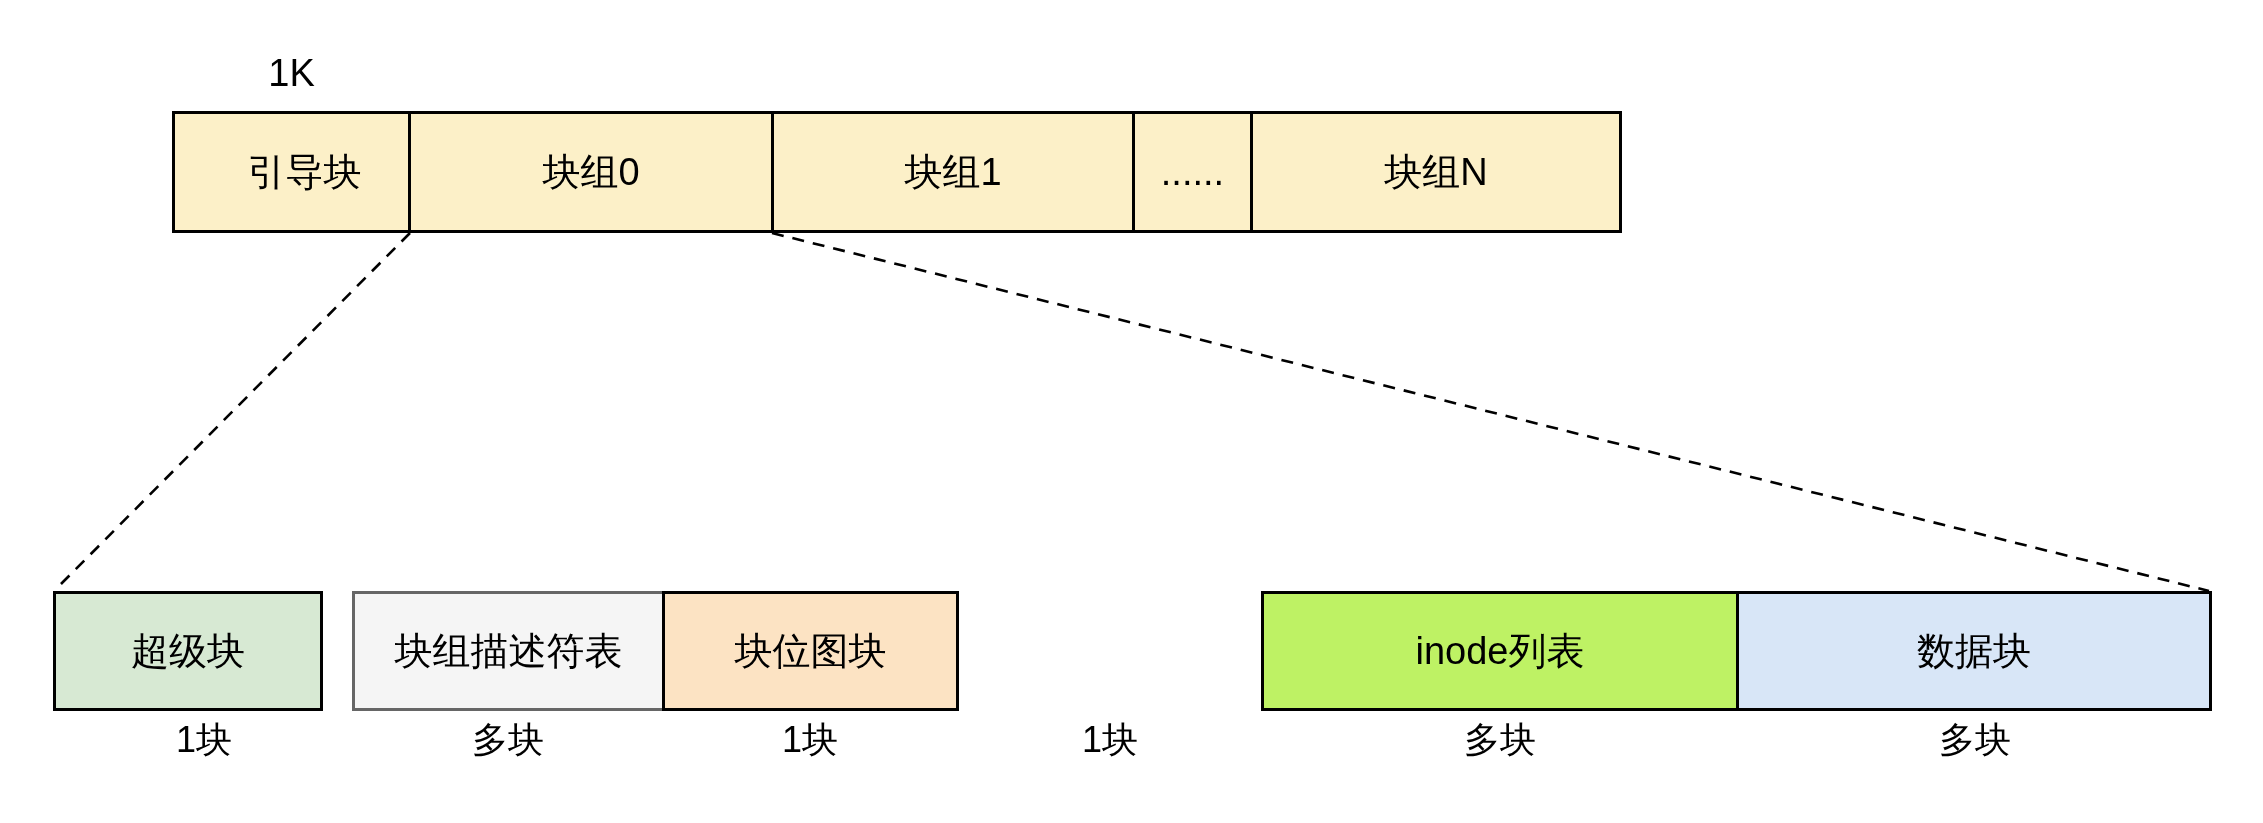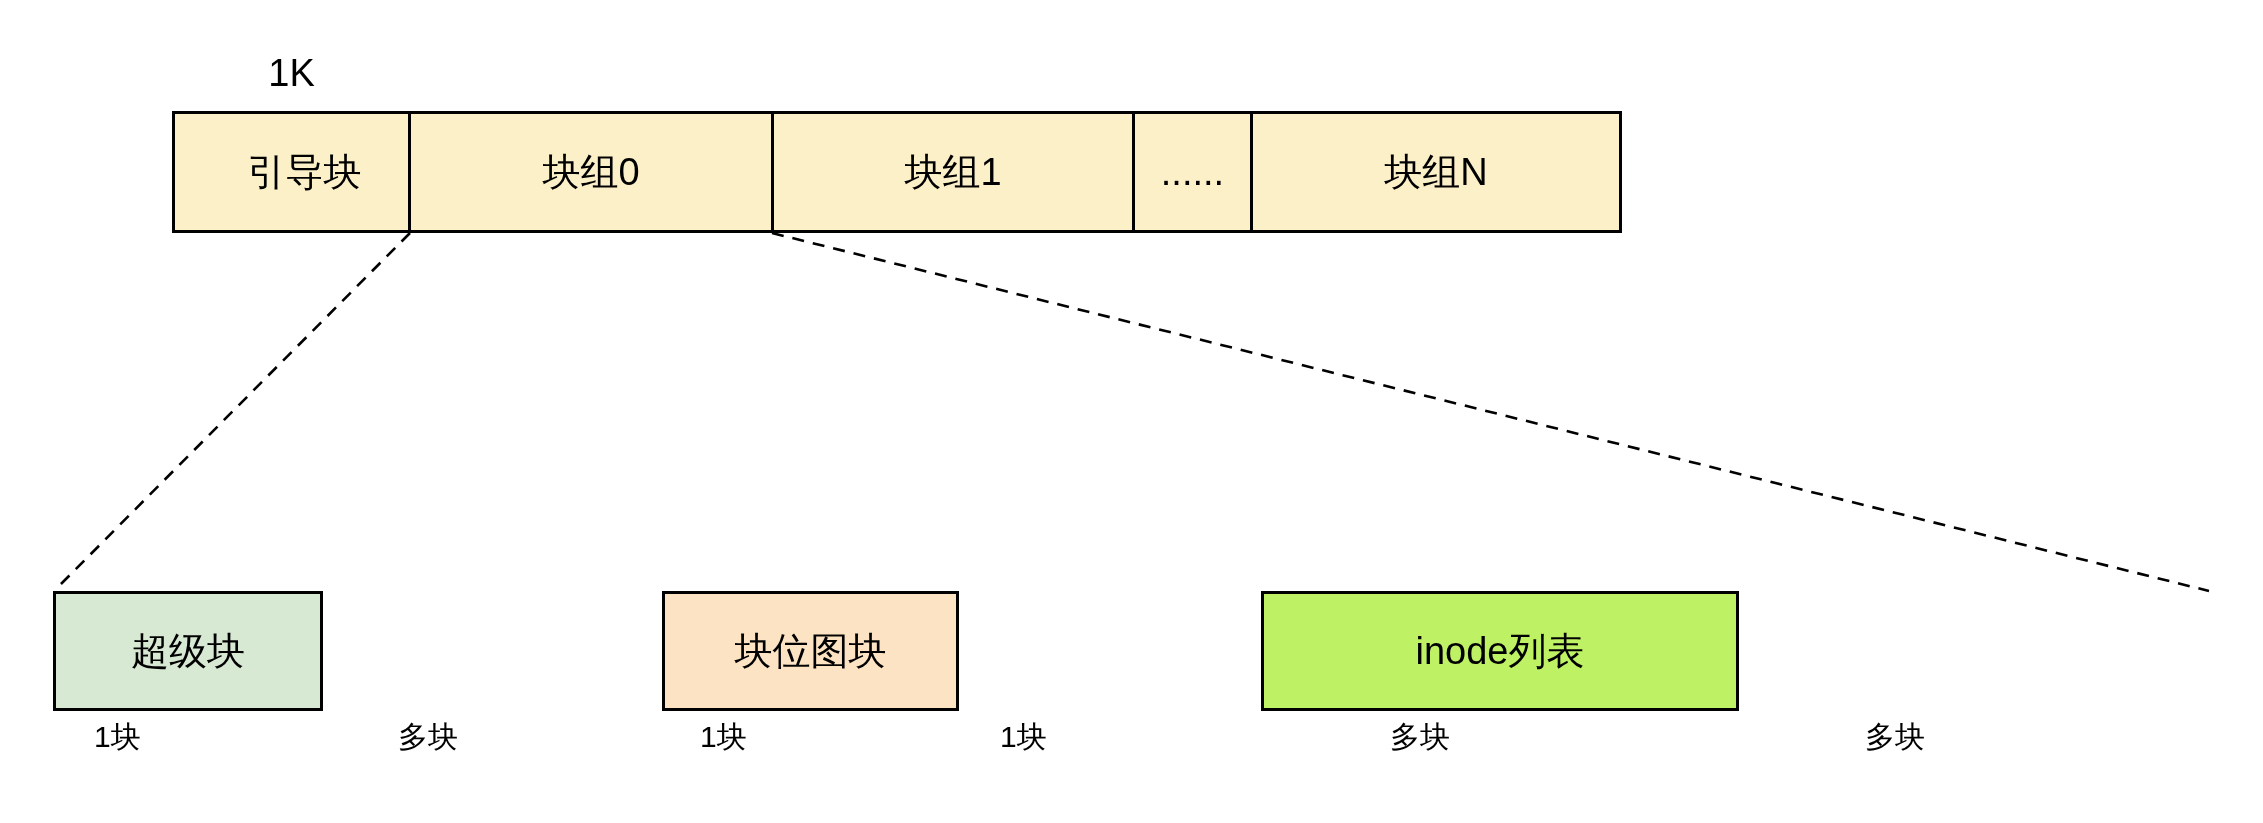--- a/index.html
+++ b/index.html
@@ -46,22 +46,22 @@
     left: 172px; top: 54px;
     width: 239px;
     text-align: center;
     font-size: 38px;
     line-height: 1;
   }
   .caption {
     position: absolute;
     top: 722px;
     width: 220px;
-    text-align: left;
-    font-size: 30px;
+    text-align: center;
+    font-size: 36px;
     line-height: 1;
   }
   .c1 { left: 94px; }
   .c2 { left: 398px; }
   .c3 { left: 700px; }
   .c4 { left: 1000px; }
   .c5 { left: 1390px; }
   .c6 { left: 1865px; }
 
   .connectors {
@@ -84,22 +84,24 @@
   <div class="cell t3" style="background-color: rgb(252, 240, 200); border-color: rgb(0, 0, 0);">块组1</div>
   <div class="cell t4" style="background-color: rgb(252, 240, 200); border-color: rgb(0, 0, 0);">......</div>
   <div class="cell t5" style="background-color: rgb(252, 240, 200); border-color: rgb(0, 0, 0);">块组N</div>
 
   <svg class="connectors" viewBox="0 0 2263 823" xmlns="http://www.w3.org/2000/svg">
     <line x1="410" y1="233" x2="55" y2="590" stroke-width="2.6" stroke-dasharray="12 9" stroke="#000000"></line>
     <line x1="772" y1="233" x2="2209" y2="591" stroke-width="2.6" stroke-dasharray="12 9" stroke="#000000"></line>
   </svg>
 
   <div class="cell b1" style="background-color: rgb(215, 233, 211); border-color: rgb(0, 0, 0);">超级块</div>
+  <div class="cell b2 behind" style="background-color: rgb(245, 245, 245); border-color: rgb(102, 102, 102);">块组描述符表</div>
   <div class="cell b3" style="background-color: rgb(252, 227, 195); border-color: rgb(0, 0, 0);">块位图块</div>
   <div class="cell b5" style="background-color: #bef264; border-color: rgb(0, 0, 0);">inode列表</div>
+  <div class="cell b6" style="background-color: rgb(216, 230, 247); border-color: rgb(0, 0, 0);">数据块</div>
 
   <div class="caption c1">1块</div>
   <div class="caption c2">多块</div>
   <div class="caption c3">1块</div>
   <div class="caption c4">1块</div>
   <div class="caption c5">多块</div>
   <div class="caption c6">多块</div>
 
 </div>
 

